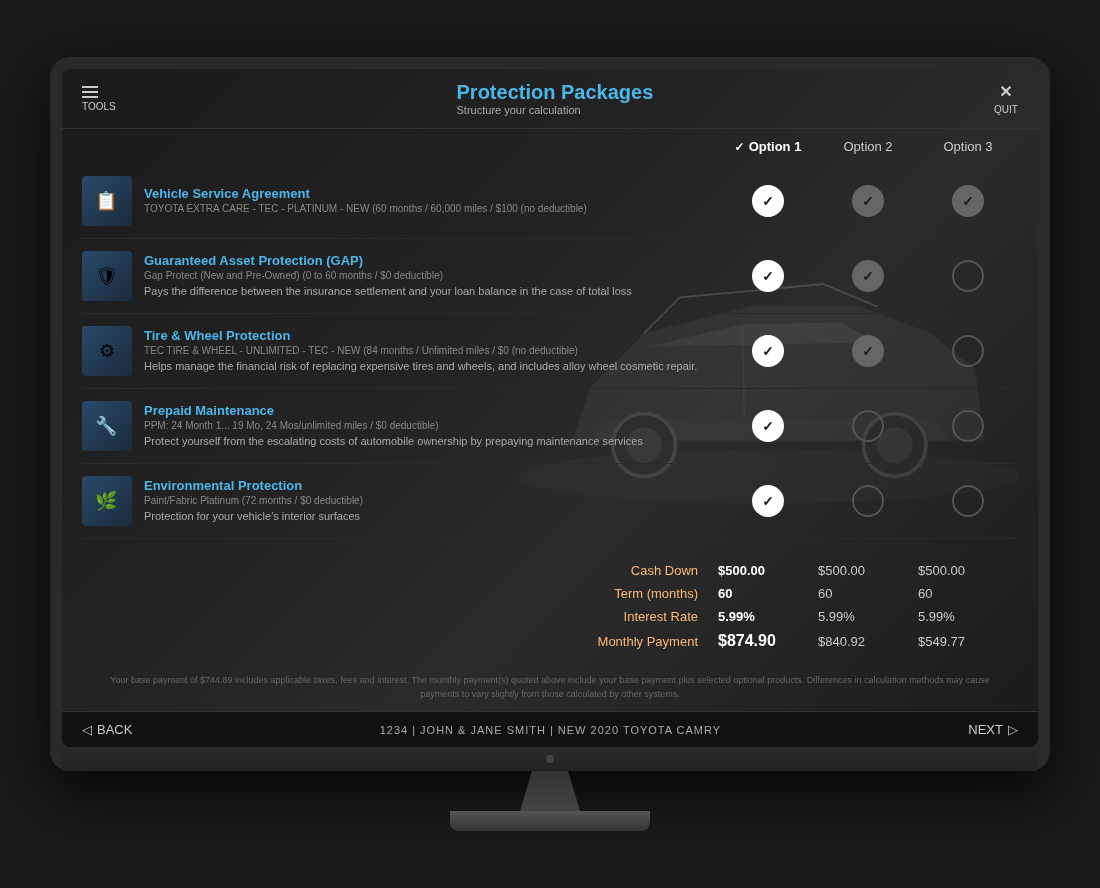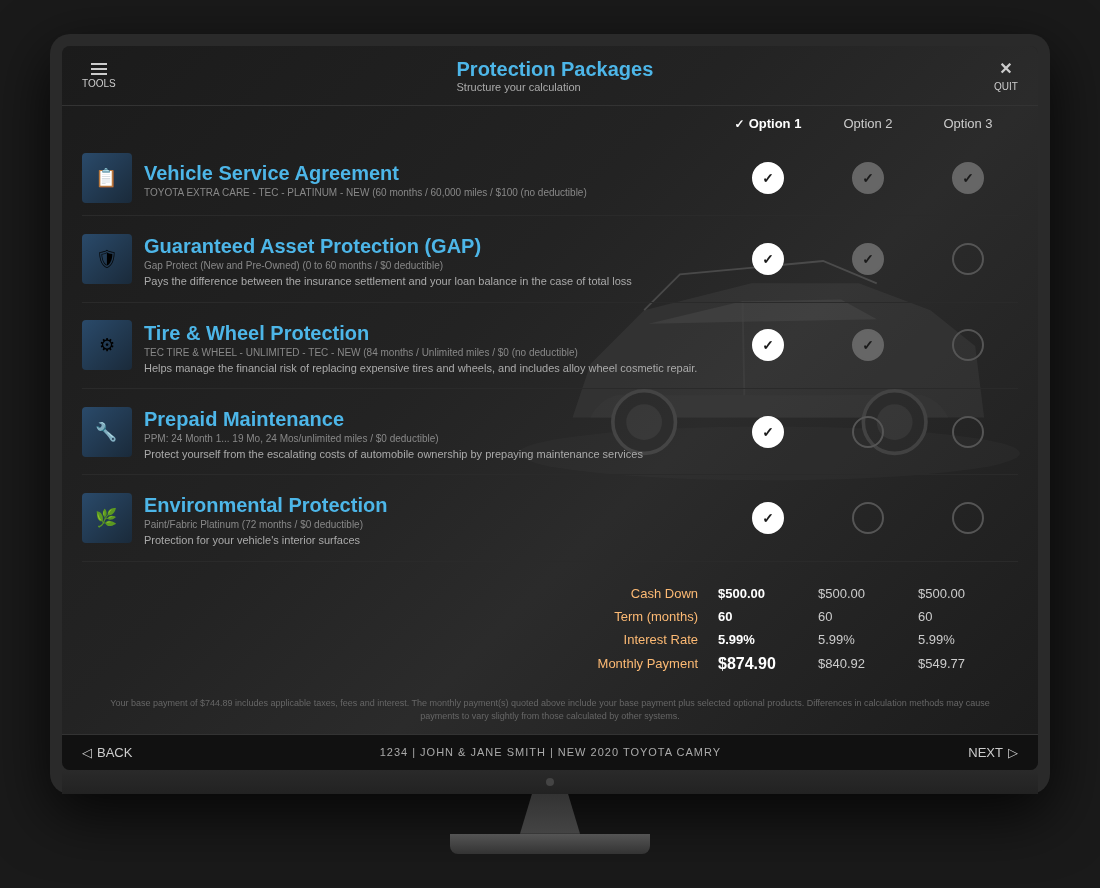--- a/index.html
+++ b/index.html
@@ -59,21 +59,20 @@
       display: flex;
       align-items: center;
       justify-content: space-between;
       padding: 12px 20px;
       border-bottom: 1px solid #333;
     }
 
     .tools-btn {
       display: flex;
       flex-direction: column;
-      align-items: center;
       gap: 3px;
       cursor: pointer;
       color: #ccc;
       font-size: 10px;
     }
 
     .hamburger {
       display: flex;
       flex-direction: column;
       gap: 3px;
@@ -181,24 +180,23 @@
       font-size: 18px;
     }
 
     .product-info {
       flex: 1;
       min-width: 0;
     }
 
     .product-name {
       color: #4db6e8;
-      font-size: 20px;
+      font-size: 13px;
       font-weight: bold;
       margin-bottom: 2px;
-      margin-top: 7px;
     }
 
     .product-subtitle {
       color: #888;
       font-size: 10px;
       margin-bottom: 3px;
       white-space: nowrap;
       overflow: hidden;
       text-overflow: ellipsis;
     }

